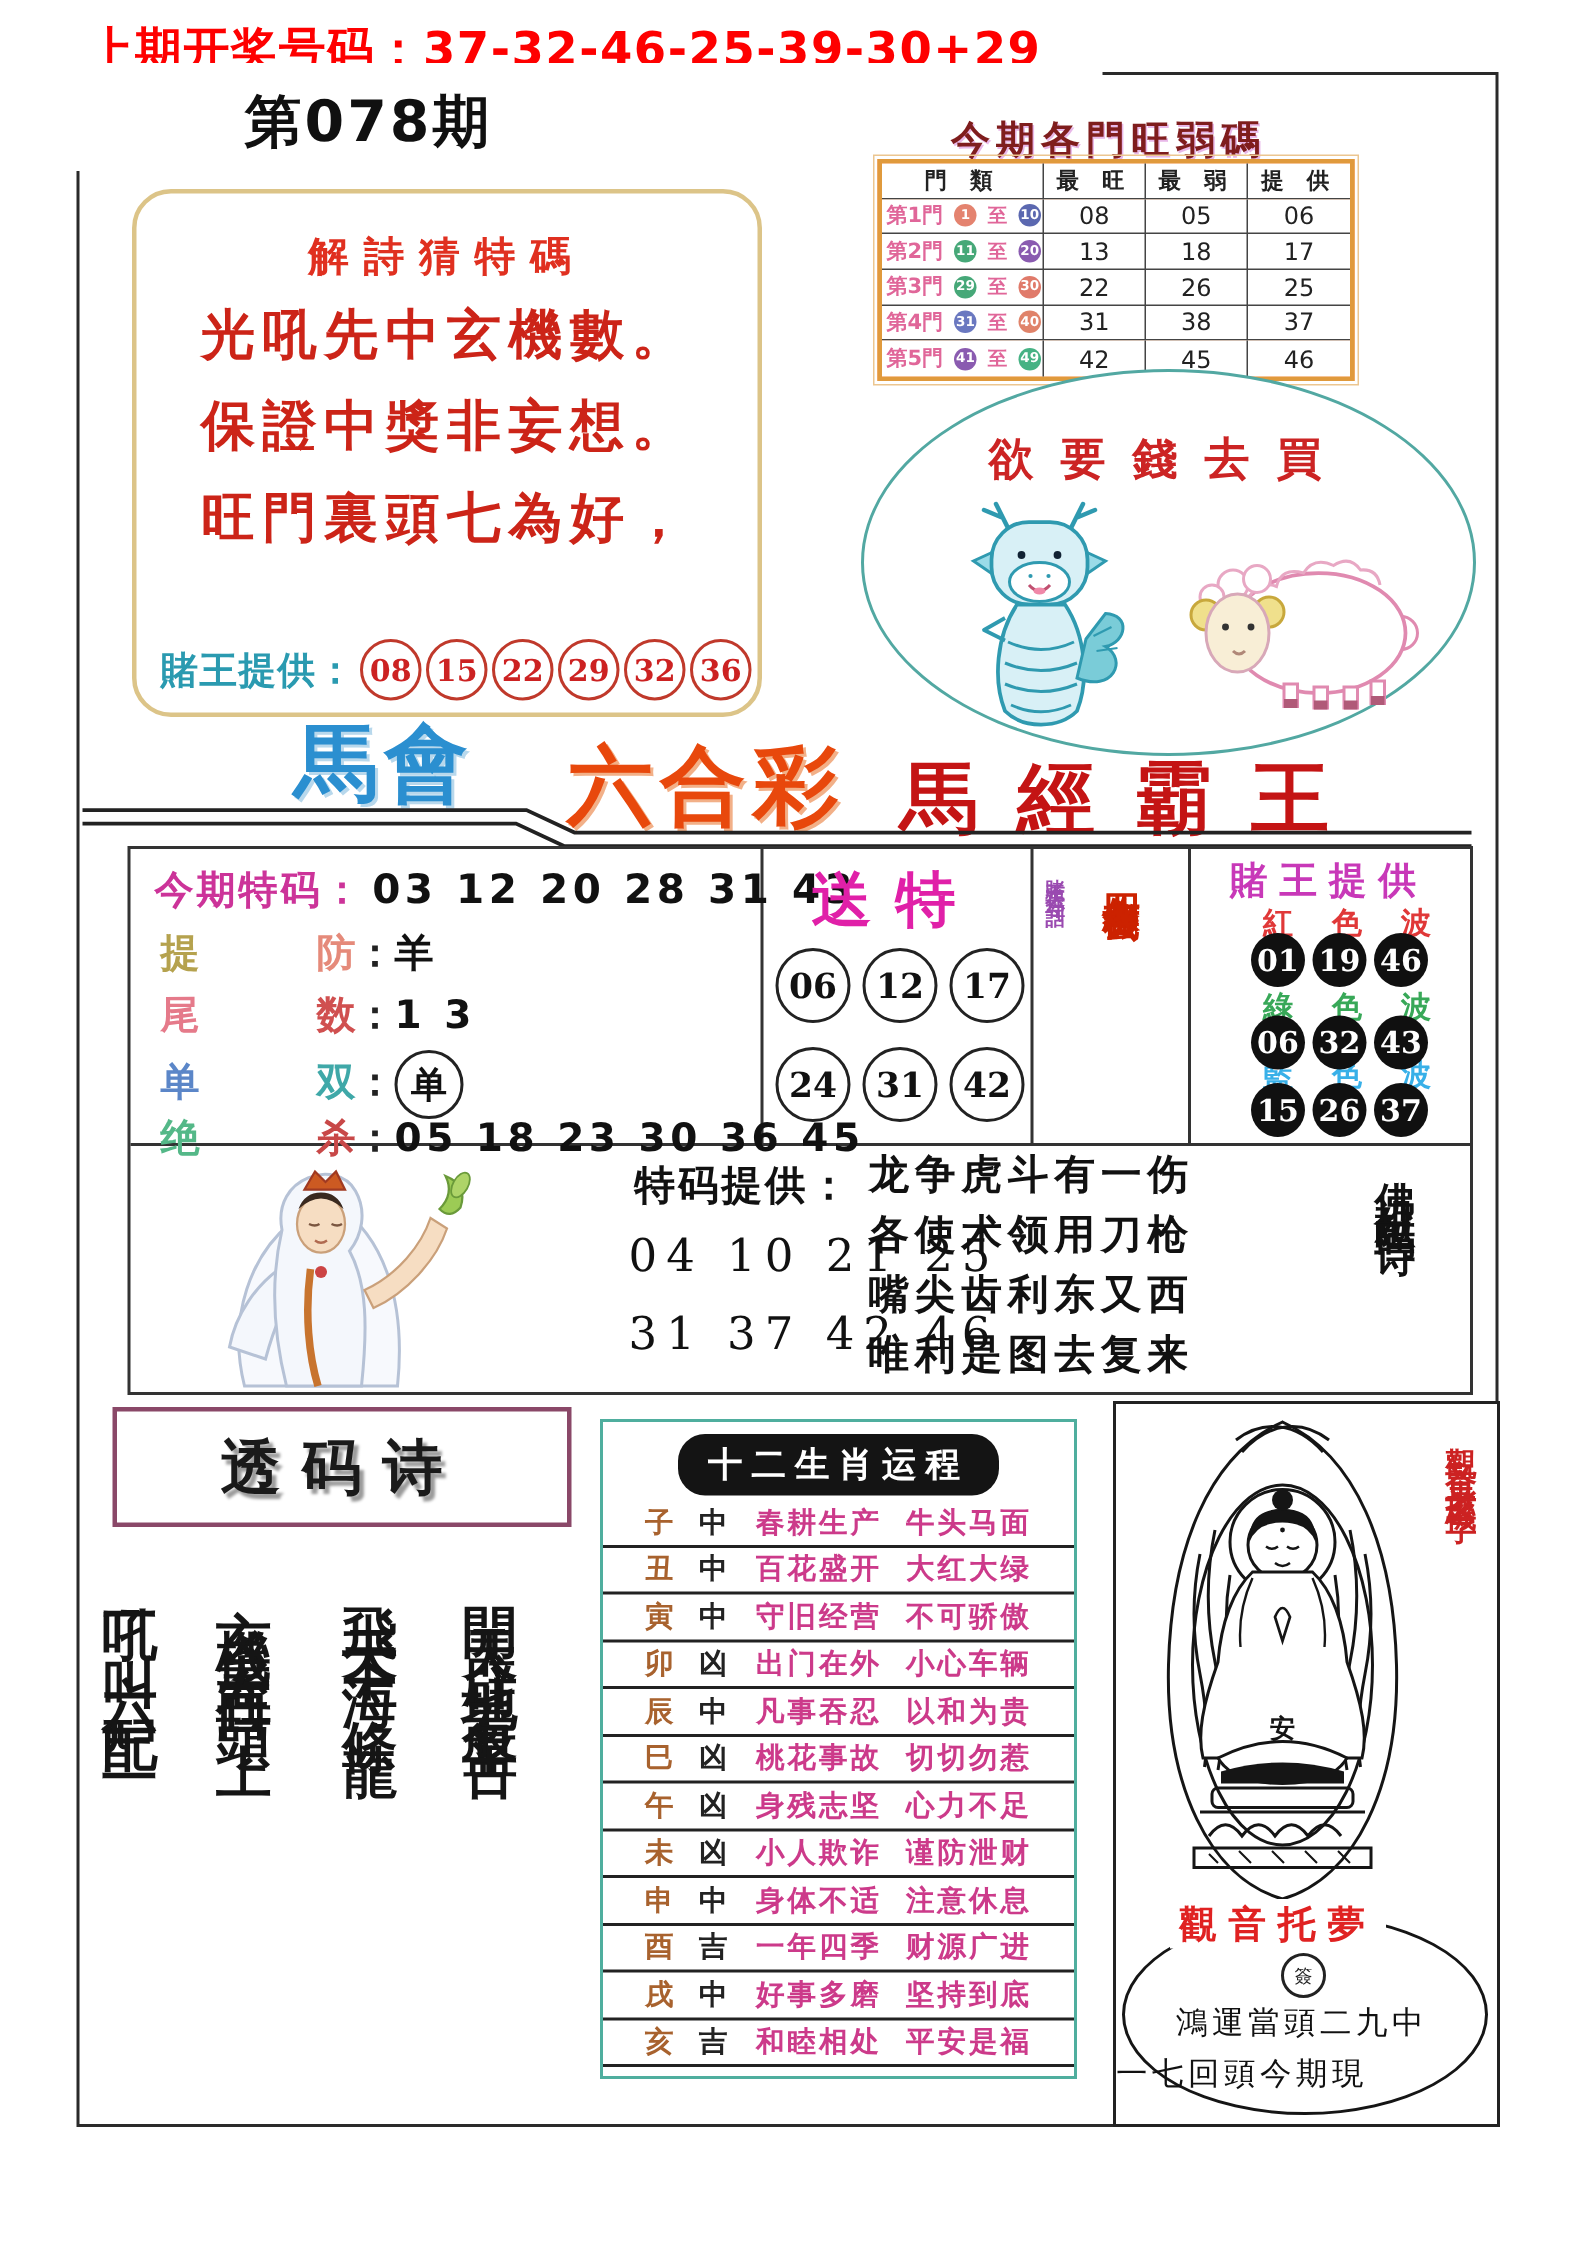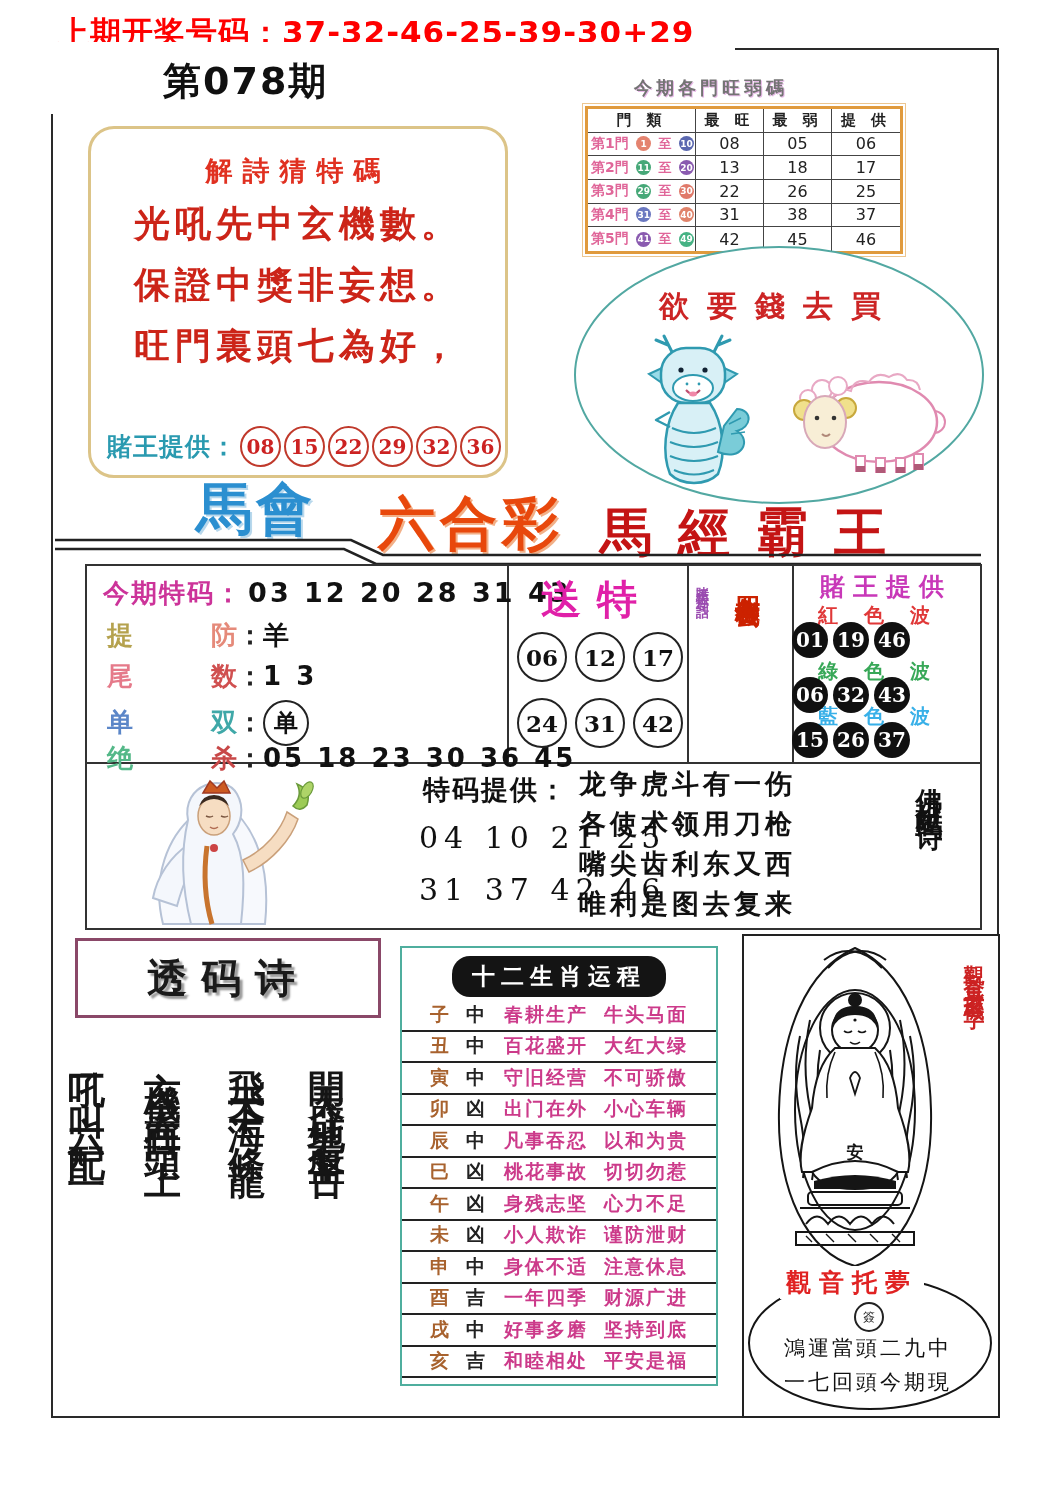--- a/index.html
+++ b/index.html
@@ -18,21 +18,21 @@
   .poem-box{left:88px;top:126px;width:414px;height:346px;border:3px solid #dcc488;border-radius:26px;background:#fff;}
   .poem-title{margin-top:24px;text-align:center;color:#e03020;font-size:27px;font-weight:bold;letter-spacing:10px;font-family:"DejaVu Serif",serif;}
   .poem-line{text-align:center;color:#cc2418;font-size:36px;font-weight:bold;letter-spacing:5px;line-height:61px;font-family:"DejaVu Serif",serif;white-space:nowrap;}
   .poem-lines{margin-top:4px;}
   .prov-row{position:absolute;left:16px;bottom:8px;display:flex;align-items:center;}
   .prov-label{color:#2a9ab0;font-size:25px;font-weight:bold;letter-spacing:1px;}
   .pnum{width:37px;height:37px;border:2px solid #c0392b;border-radius:50%;color:#c22;display:inline-flex;align-items:center;justify-content:center;
         font-size:20px;font-weight:bold;margin-left:3px;font-family:"DejaVu Serif",serif;background:#fff;}
 
   
-  .door-title{left:634px;top:76px;font-size:18px;font-weight:bold;color:#737373;letter-spacing:4px;font-family:"DejaVu Serif",serif;text-shadow:1px 1px 0 #e8b8e8;}
+  .door-title{left:634px;top:76px;font-size:26px;font-weight:bold;color:#7f1d1d;letter-spacing:4px;font-family:"DejaVu Serif",serif;text-shadow:1px 1px 0 #e8b8e8;}
   .door-table{left:585px;top:106px;width:312px;height:142px;border:3px solid #e09a3c;outline:1px solid #ecc690;outline-offset:2px;
               display:grid;grid-template-columns:108px 68px 68px 68px;grid-auto-rows:1fr;background:#f97316;}
   .dt-c{border-right:1px solid #444;border-bottom:1px solid #444;display:flex;align-items:center;justify-content:center;font-size:15px;background:#fff;}
   .dt-c.last-col{border-right:none;}
   .dt-c.last-row{border-bottom:none;}
   .dt-head{letter-spacing:5px;color:#222;font-weight:bold;}
   .dt-label{justify-content:space-between;padding-left:3px;}
   .dt-door{color:#e06699;font-weight:bold;font-size:14px;white-space:nowrap;}
   .mini{width:15px;height:15px;border-radius:50%;color:#fff;font-size:9px;display:inline-flex;align-items:center;justify-content:center;margin:0 1px;font-weight:bold;flex:none;}
   .zhi{color:#e06699;font-weight:bold;font-size:13px;}
@@ -83,24 +83,24 @@
   .s0{left:430px;top:66px;} .s1{left:488px;top:66px;} .s2{left:546px;top:66px;}
   .s3{left:430px;top:132px;} .s4{left:488px;top:132px;} .s5{left:546px;top:132px;}
 
   .hint-small{position:absolute;left:606px;top:10px;height:160px;writing-mode:vertical-rl;text-orientation:upright;
               font-size:13px;color:#9a4ab0;font-weight:bold;letter-spacing:3px;}
   .hint-main{position:absolute;left:644px;top:10px;height:182px;writing-mode:vertical-rl;text-orientation:upright;
              font-size:25px;color:#cc2200;font-weight:900;letter-spacing:1px;font-family:"DejaVu Serif",serif;}
 
   .waves-title{position:absolute;left:705px;top:4px;width:188px;text-align:center;font-size:25px;font-weight:bold;color:#c838b8;
                letter-spacing:8px;font-family:"DejaVu Serif",serif;}
-  .wlabel{position:absolute;left:705px;width:188px;text-align:left;font-weight:bold;font-size:20px;letter-spacing:26px;text-indent:26px;
+  .wlabel{position:absolute;left:705px;width:188px;text-align:right;font-weight:bold;font-size:20px;letter-spacing:26px;text-indent:26px;
           font-family:"DejaVu Serif",serif;}
   .wl0{top:36px;color:#e03838;} .wl1{top:92px;color:#38a858;} .wl2{top:137px;color:#38b0e8;}
-  .wballs{position:absolute;left:705px;width:160px;display:flex;justify-content:flex-start;gap:5px;z-index:2;}
+  .wballs{position:absolute;left:705px;width:160px;display:flex;justify-content:flex-end;gap:5px;z-index:2;}
   .wb0{top:56px;} .wb1{top:111px;} .wb2{top:156px;}
   .ball{width:36px;height:36px;background:#101010;border-radius:50%;color:#fff;font-size:20px;font-weight:bold;
         display:flex;align-items:center;justify-content:center;font-family:"DejaVu Serif",serif;}
 
   .guanyin-svg{position:absolute;left:6px;top:198px;}
   .tm-label{position:absolute;left:336px;top:206px;font-size:27px;font-weight:bold;color:#111;letter-spacing:2px;}
   .tm-n1{position:absolute;left:332px;top:254px;font-size:30px;color:#111;letter-spacing:6px;font-family:"DejaVu Serif",serif;}
   .tm-n2{position:absolute;left:332px;top:306px;font-size:30px;color:#111;letter-spacing:6px;font-family:"DejaVu Serif",serif;}
   .gy-poem{position:absolute;left:492px;top:198px;}
   .gy-line{font-size:27px;font-weight:bold;color:#111;line-height:40px;letter-spacing:4px;font-family:"DejaVu Serif",serif;white-space:nowrap;}
@@ -129,21 +129,21 @@
   .right-box{left:742px;top:934px;width:254px;height:480px;border:2px solid #222;background:#fff;}
   .buddha-svg{position:absolute;left:6px;top:4px;}
   .gy-vert{position:absolute;left:216px;top:12px;height:220px;writing-mode:vertical-rl;text-orientation:upright;
            color:#cc2222;font-weight:bold;font-size:21px;letter-spacing:7px;font-family:"DejaVu Serif",serif;}
   .dream-ellipse{position:absolute;left:4px;top:340px;width:240px;height:130px;border:2px solid #151515;border-radius:50%;}
   .dream-title{position:absolute;left:36px;top:330px;background:#fff;padding:0 6px;color:#e02222;font-size:25px;font-weight:900;
                letter-spacing:8px;font-family:"DejaVu Serif",serif;white-space:nowrap;}
   .dream-seal{position:absolute;left:110px;top:366px;width:26px;height:26px;border:2px solid #222;border-radius:50%;
               display:flex;align-items:center;justify-content:center;font-size:12px;color:#222;background:#fff;}
   .dream-l1{position:absolute;left:0;top:398px;width:248px;text-align:center;font-size:21px;color:#111;letter-spacing:3px;font-family:"DejaVu Serif",serif;}
-  .dream-l2{position:absolute;left:0;top:432px;width:248px;text-align:center;font-size:21px;color:#111;letter-spacing:3px;font-family:"DejaVu Serif",serif;}
+  .dream-l2{position:absolute;left:0;top:432px;width:248px;font-size:21px;color:#111;letter-spacing:3px;font-family:"DejaVu Serif",serif;}
 </style>
 </head>
 <body>
 
 <div class="page">
 
   <div class="abs top-red">上期开奖号码：37-32-46-25-39-30+29</div>
   <div class="abs page-border"></div>
   <div class="abs mask-a"></div>
   <div class="abs mask-b"></div>

